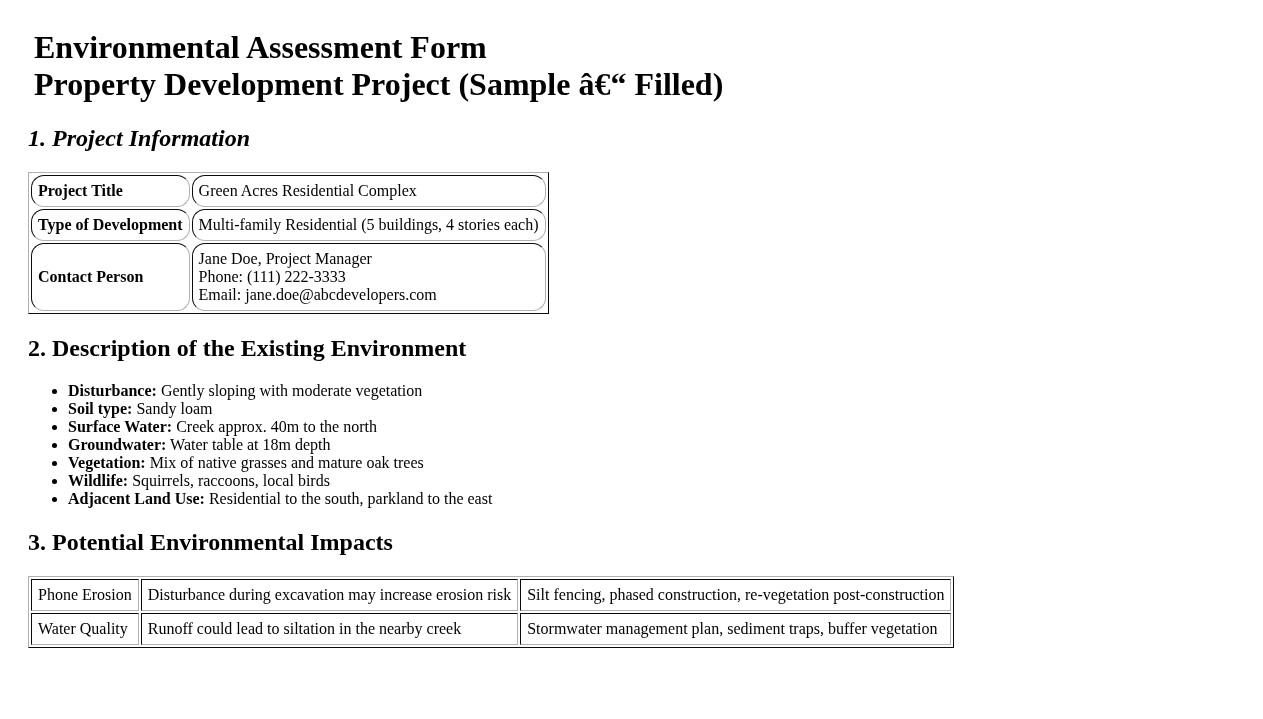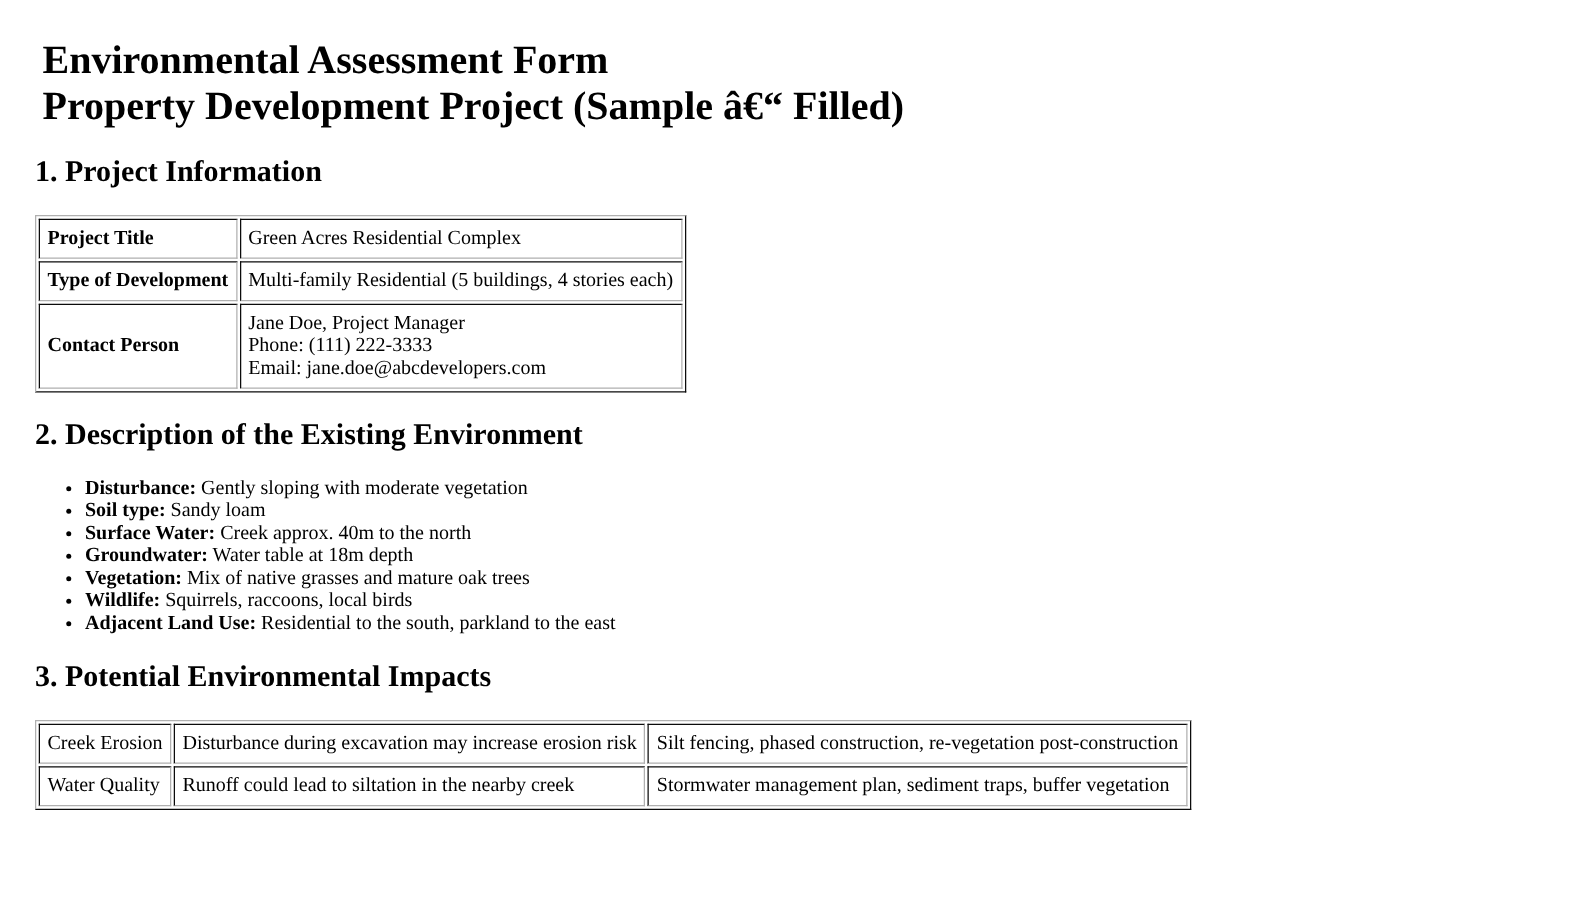--- a/index.html
+++ b/index.html
@@ -18,38 +18,38 @@
       font-weight: bold;
       margin: 21px 0 0 6px;
       line-height: 37px;
     }
     h2 {
       font-size: 24px;
       font-weight: bold;
       margin: 20px 0 20px 0;
       line-height: 28px;
     }
-    h2.first { margin-top: 21px; }
+    h2.first { margin-top: 21px; font-style: italic; }
     table {
       border: 1px outset #808080;
       border-color: #b0b0b0 #606060 #606060 #b0b0b0;
       border-spacing: 2px;
       border-collapse: separate;
       font-size: 16px;
     }
     td, th {
       border: 1px inset #808080;
       border-color: #606060 #b0b0b0 #b0b0b0 #606060;
       padding: 6px 6px;
       line-height: 18px;
       vertical-align: middle;
     }
     th { font-weight: bold; text-align: center; }
     .label { font-weight: bold; text-align: left; }
-    .info-table td { padding: 6px 6px; }
+    .info-table td { padding: 6px 6px; border-radius: 13px; }
     ul { margin: 0; padding-left: 40px; }
     li { line-height: 18px; }
     li b { font-weight: bold; }
     .contact-line { display: block; }
   </style>
 </head>
 <body>
 
 <h1>
   <span>Environmental Assessment Form</span><br>
@@ -89,21 +89,21 @@
   <li><b>Vegetation:</b><span> Mix of native grasses and mature oak trees</span></li>
   <li><b>Wildlife:</b><span> Squirrels, raccoons, local birds</span></li>
   <li><b>Adjacent Land Use:</b><span> Residential to the south, parkland to the east</span></li>
 </ul>
 
 <h2>3. Potential Environmental Impacts</h2>
 
 <table>
   <tbody>
   <tr>
-    <td>Creek Erosion</td>
+    <td>Phone Erosion</td>
     <td>Disturbance during excavation may increase erosion risk</td>
     <td>Silt fencing, phased construction, re-vegetation post-construction</td>
   </tr>
   <tr>
     <td>Water Quality</td>
     <td>Runoff could lead to siltation in the nearby creek</td>
     <td>Stormwater management plan, sediment traps, buffer vegetation</td>
   </tr>
 </tbody>
   </table>

